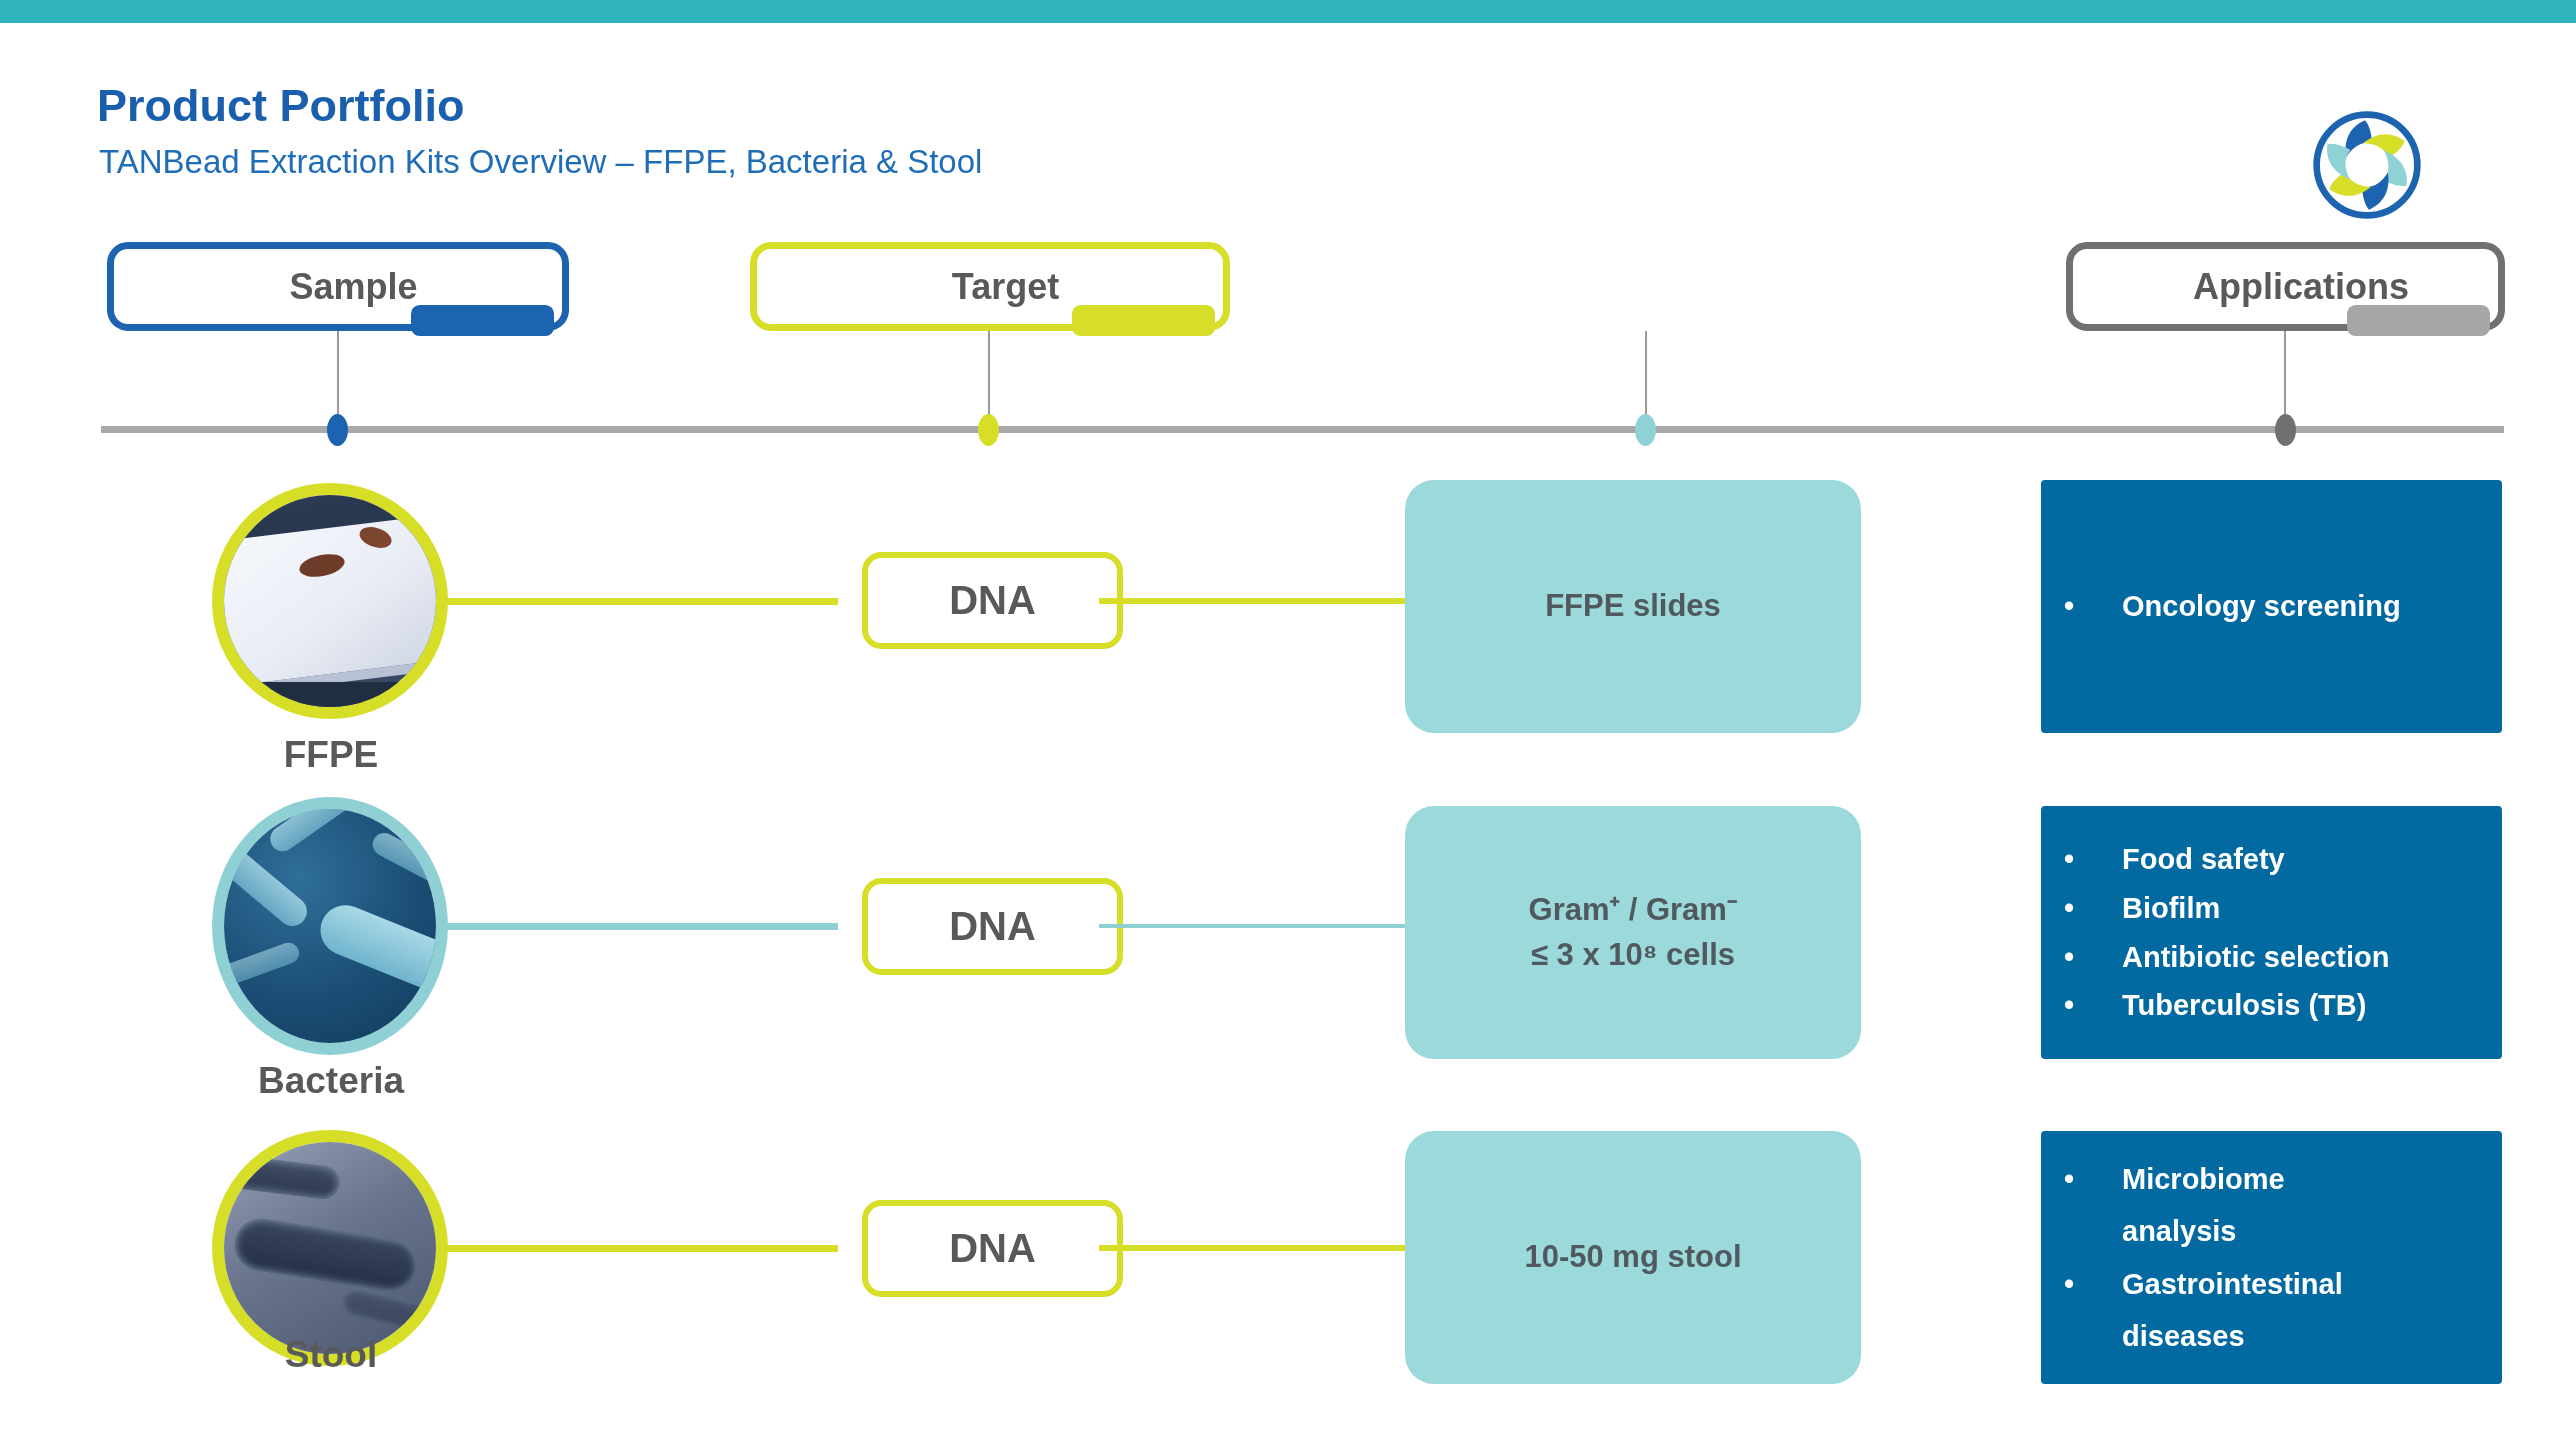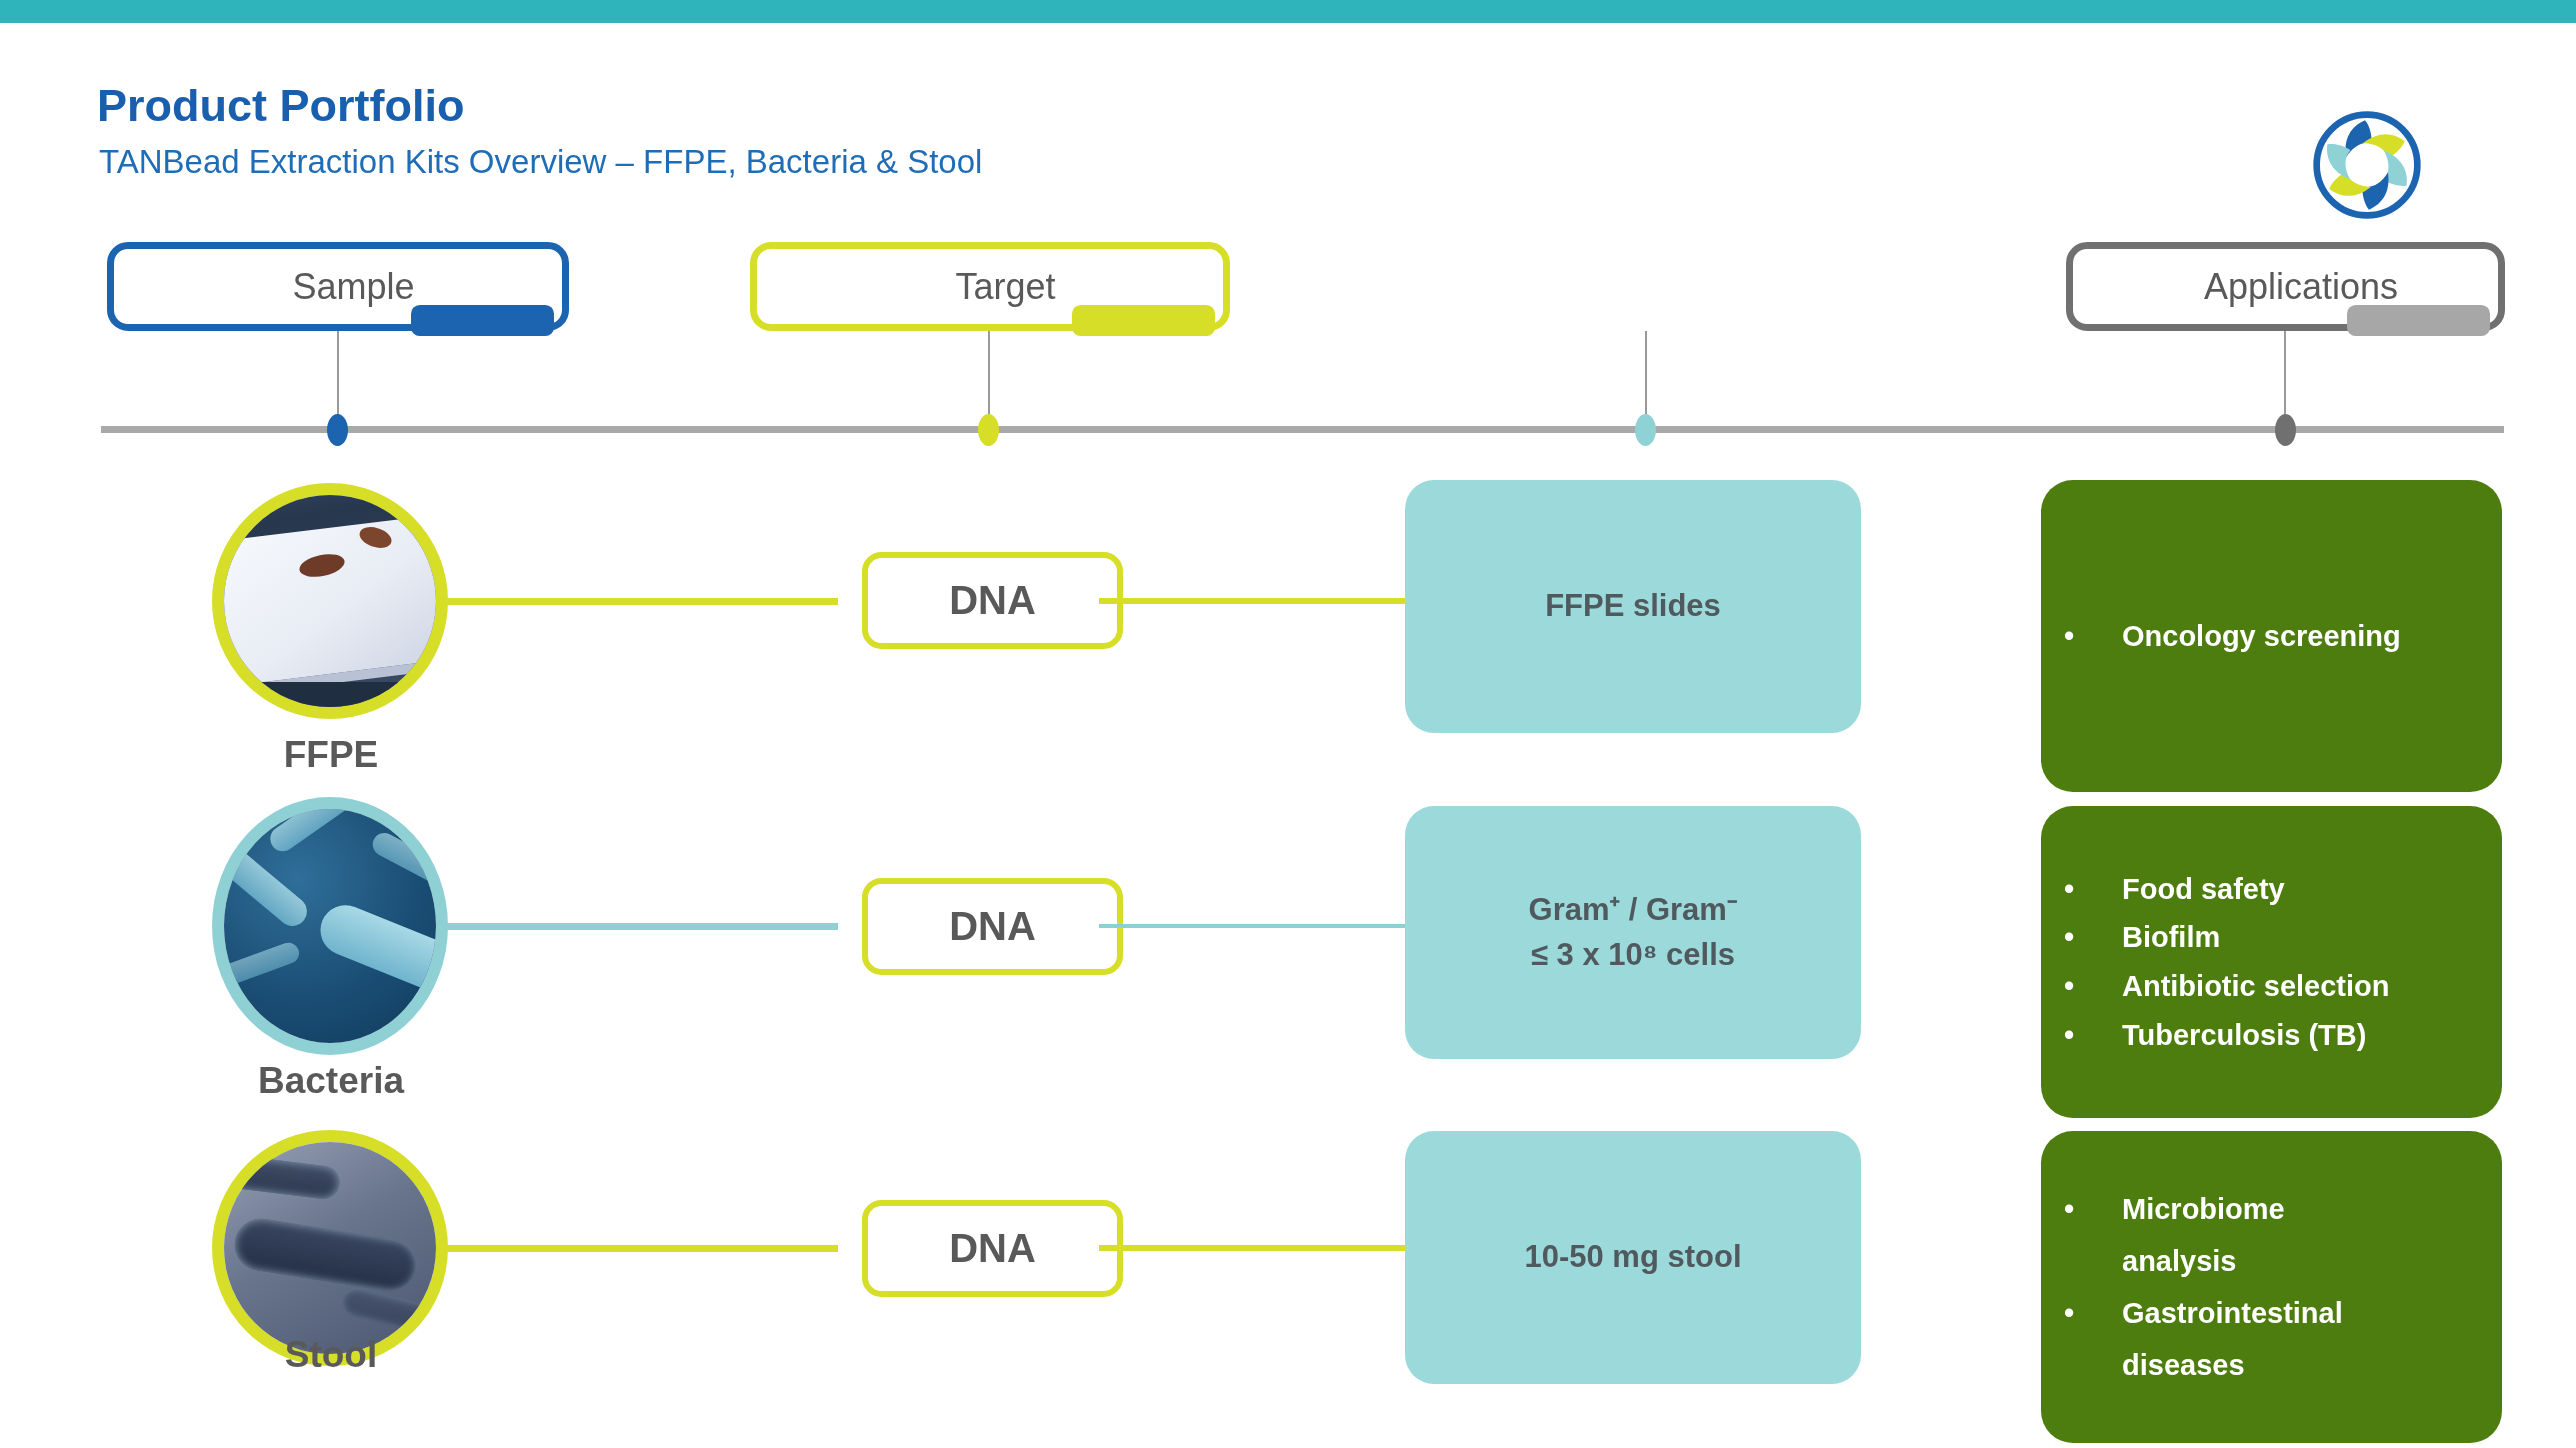--- a/index.html
+++ b/index.html
@@ -6,21 +6,21 @@
   .slide{position:relative;width:2576px;height:1449px;background:#ffffff;overflow:hidden;
          font-family:"Liberation Sans", sans-serif;}
   .topbar{position:absolute;left:0;top:0;width:2576px;height:23px;background:#2EB4BA;}
   .title{position:absolute;left:97px;top:80px;font-size:45px;font-weight:bold;color:#1A5FAE;margin:0;}
   .subtitle{position:absolute;left:99px;top:143px;font-size:33px;font-weight:normal;color:#1F6DB6;margin:0;}
   .logo{position:absolute;left:2310px;top:108px;width:114px;height:114px;}
 
   
   .pill{position:absolute;top:242px;height:89px;background:#fff;border-radius:21px;
         display:flex;align-items:center;justify-content:center;box-sizing:border-box;}
-  .pill span.lbl{font-size:36px;font-weight:normal;color:#595959;margin-left:31px;}
+  .pill span.lbl{font-size:36px;font-weight:bold;color:#595959;margin-left:31px;}
   .pill .tab{position:absolute;right:7.7px;bottom:-11.6px;width:143px;height:31px;border-radius:8.7px;}
   .pill-sample{left:107px;width:462px;border:7.7px solid #1C63B0;}
   .pill-sample .tab{background:#1C63B0;}
   .pill-target{left:750px;width:480px;border:7.7px solid #D6DE27;}
   .pill-target .tab{background:#D6DE27;}
   .pill-sampletype{left:1405px;width:482px;border:7.7px solid #8FD2D5;}
   .pill-sampletype .tab{background:#8FD2D5;}
   .pill-applications{left:2066px;width:439px;border:7.7px solid #707070;}
   .pill-applications .tab{background:#A7A7A7;}
 
@@ -74,21 +74,21 @@
 
   
   .dna{position:absolute;left:838px;width:261px;height:97px;background:#fff;border:6.8px solid #D6DE27;border-radius:19.3px;box-sizing:border-box;display:flex;align-items:center;justify-content:center;font-size:40px;font-weight:bold;color:#595959;margin-left:24px;}
   .dna-1{top:552px;} .dna-2{top:878px;} .dna-3{top:1200px;}
 
   
   .tealbox{position:absolute;left:1405px;width:456px;height:253px;background:#9BD9DB;border-radius:29px;display:flex;flex-direction:column;align-items:center;justify-content:center;text-align:center;color:#50595e;font-size:31px;font-weight:bold;line-height:1.45;}
   .tb-1{top:480px;} .tb-2{top:806px;} .tb-3{top:1131px;}
 
   
-  .graybox{position:absolute;left:2041px;width:461px;height:312px;background:#4d7c0f;border-radius:32px;display:flex;align-items:center;box-sizing:border-box;}
+  .graybox{position:absolute;left:2041px;width:461px;height:253px;background:#0369a1;border-radius:4px;display:flex;align-items:center;box-sizing:border-box;}
   .gb-1{top:480px;} .gb-2{top:806px;} .gb-3{top:1131px;}
   .graybox ul{margin:0;padding:0 9.7px 0 23px;list-style:none;}
   .graybox li{position:relative;padding-left:58px;color:#ffffff;font-size:29px;font-weight:bold;line-height:1.68;}
   .graybox li::before{content:"•";position:absolute;left:0;top:0;color:#fff;font-size:29px;}
   .gb-3 li{max-width:253px;line-height:1.8;}
 </style>
 </head>
 <body>
 
 <div class="slide">

